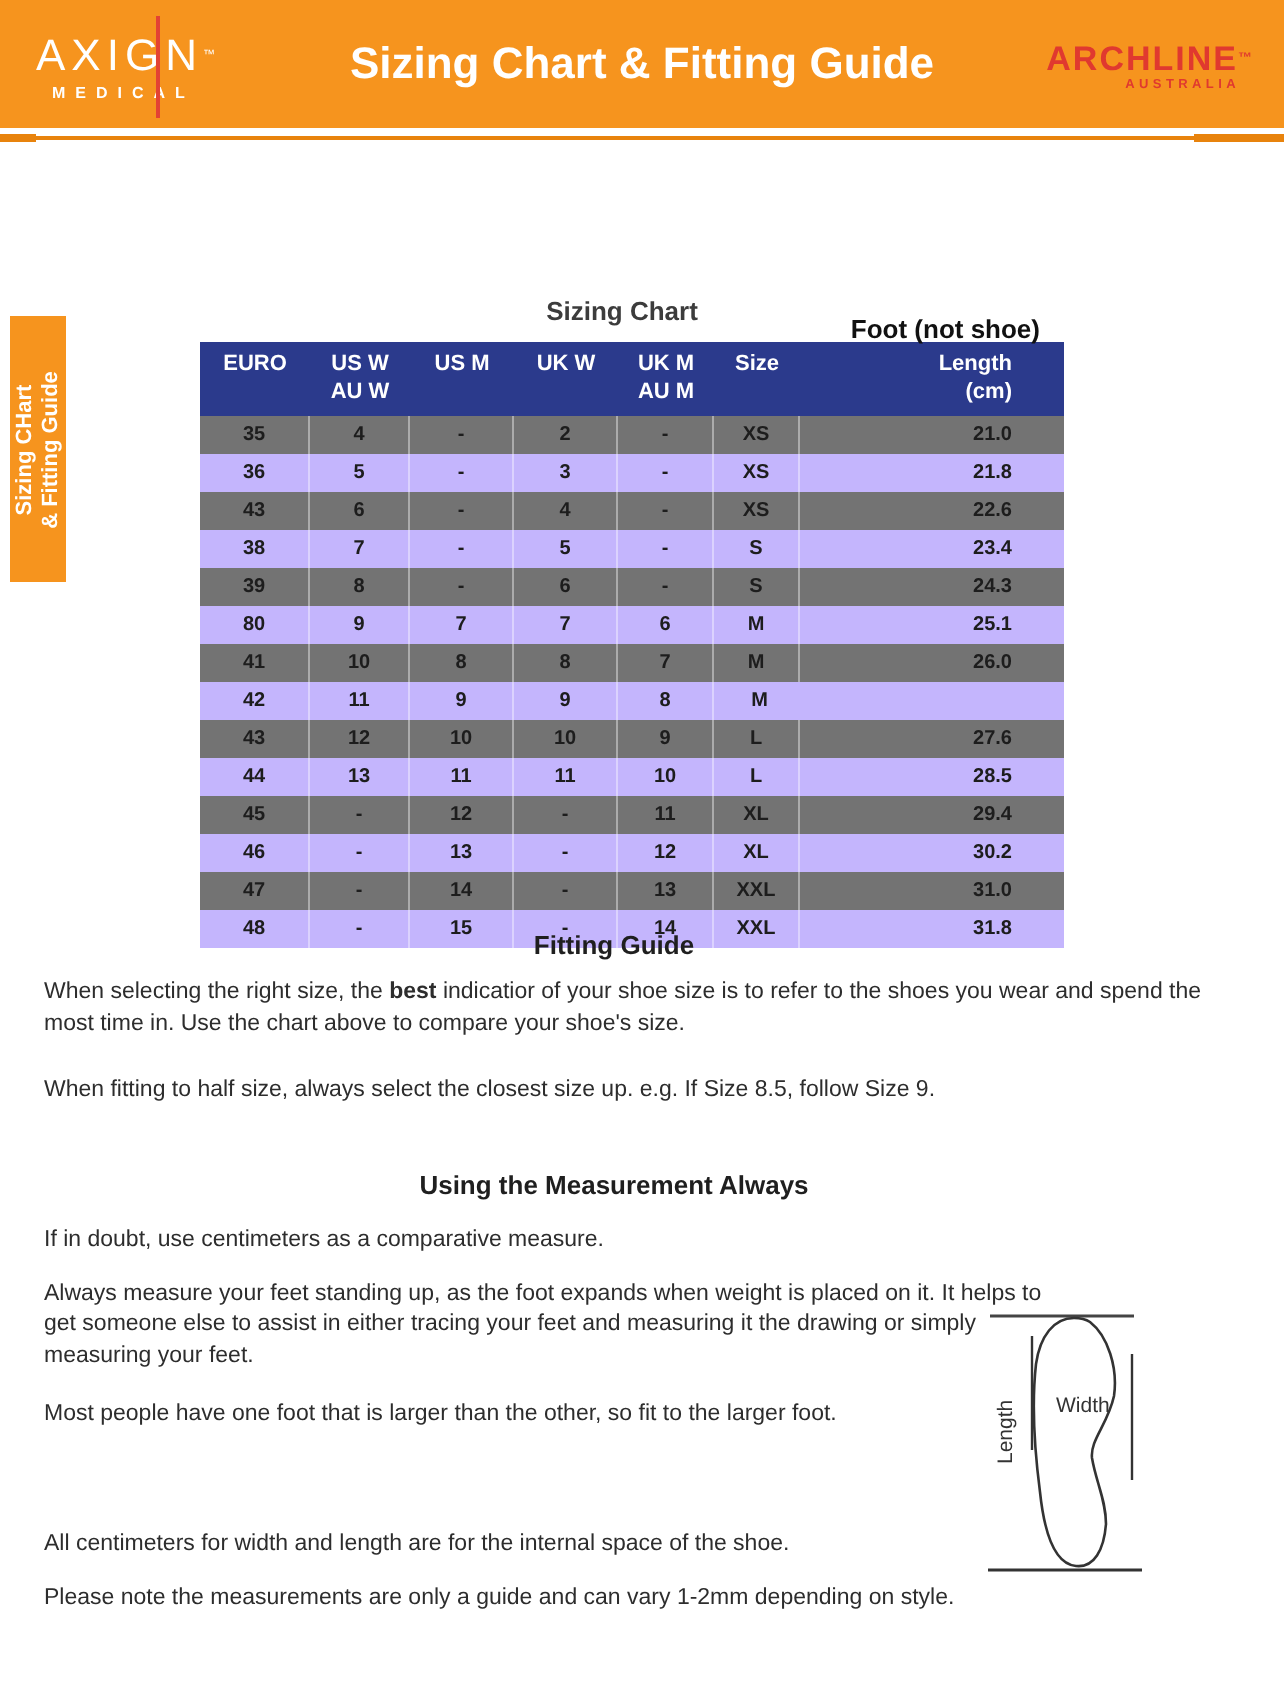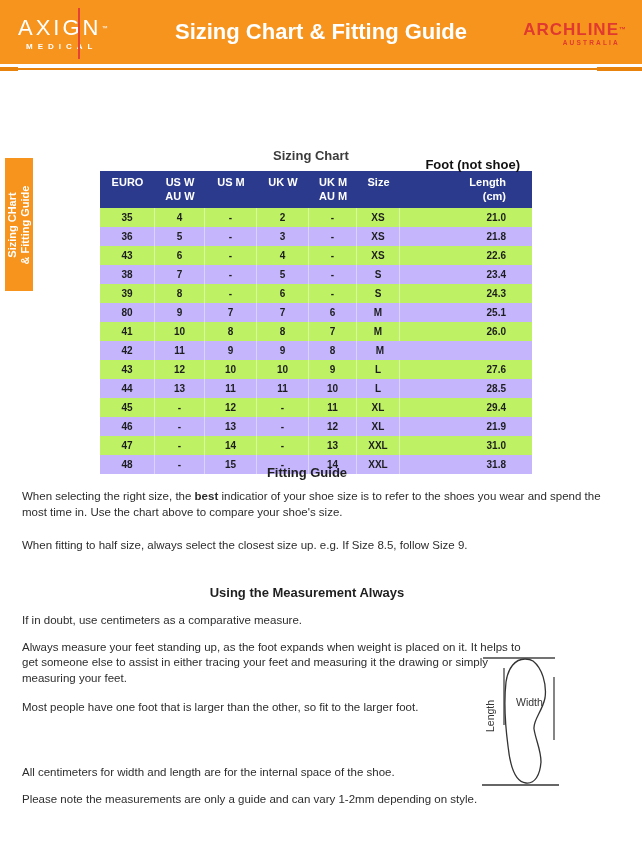--- a/index.html
+++ b/index.html
@@ -33,36 +33,36 @@
   .chart-title{width:422px;text-align:center;font-size:13px;font-weight:700;color:#3c3c3c;line-height:15px;}
   .foot-note{position:absolute;right:2px;top:9px;font-size:13px;font-weight:700;color:#111;}
   .sizing-table{margin-top:8px;width:432px;}
   .tr{display:grid;grid-template-columns:55px 50px 52px 52px 48px 43px 122px;}
   .thead{background:#2B3A8C;height:37px;}
   .th{color:#fff;font-size:11px;font-weight:700;text-align:center;line-height:14px;padding-top:4px;box-sizing:border-box;}
   .th:last-child{text-align:right;padding-right:16px;}
   .td{height:19px;line-height:19px;font-size:10px;font-weight:700;color:#1d1d1d;text-align:center;
     box-sizing:border-box;border-right:1px solid rgba(255,255,255,0.4);}
   .td:last-child{text-align:right;padding-right:16px;border-right:none;}
-  .row-a{background:#bef264;}
+  .row-a{background:#737373;}
   .row-b{background:#c4b5fd;}
   
   .fitting{position:absolute;left:22px;top:465px;width:598px;}
   .section-heading{width:570px;text-align:center;font-size:13px;font-weight:700;color:#1f1f1f;line-height:15px;margin:0;}
   .fitting p, .measurement p{font-size:11.5px;line-height:15.5px;color:#2d2d2d;margin:0;}
   .fitting .p1{margin-top:9px;}
   .fitting .p2{margin-top:18px;}
   .measurement{position:absolute;left:22px;top:585px;width:598px;}
   .measurement .p1{margin-top:13px;}
   .measurement .p2{margin-top:11px;max-width:500px;}
   .measurement .p3{margin-top:14px;}
   .measurement .p4{margin-top:49px;}
   .measurement .p5{margin-top:12px;max-width:500px;}
   
-  .foot-diagram{position:absolute;left:470px;top:628px;width:160px;height:170px;}
+  .foot-diagram{position:absolute;left:482px;top:628px;width:160px;height:170px;}
 </style>
 </head>
 <body>
 
 <div class="header">
   <div class="axign">
     <div class="axign-line"></div>
     <div class="axign-word"><span>AXIGN</span><span class="axign-tm">™</span></div>
     <div class="axign-sub">MEDICAL</div>
   </div>
@@ -212,21 +212,21 @@
           <div class="td">XL</div>
           <div class="td">29.4</div>
         </div>
         <div class="tr row-b">
           <div class="td">46</div>
           <div class="td">-</div>
           <div class="td">13</div>
           <div class="td">-</div>
           <div class="td">12</div>
           <div class="td">XL</div>
-          <div class="td">21.9</div>
+          <div class="td">30.2</div>
         </div>
         <div class="tr row-a">
           <div class="td">47</div>
           <div class="td">-</div>
           <div class="td">14</div>
           <div class="td">-</div>
           <div class="td">13</div>
           <div class="td">XXL</div>
           <div class="td">31.0</div>
         </div>

